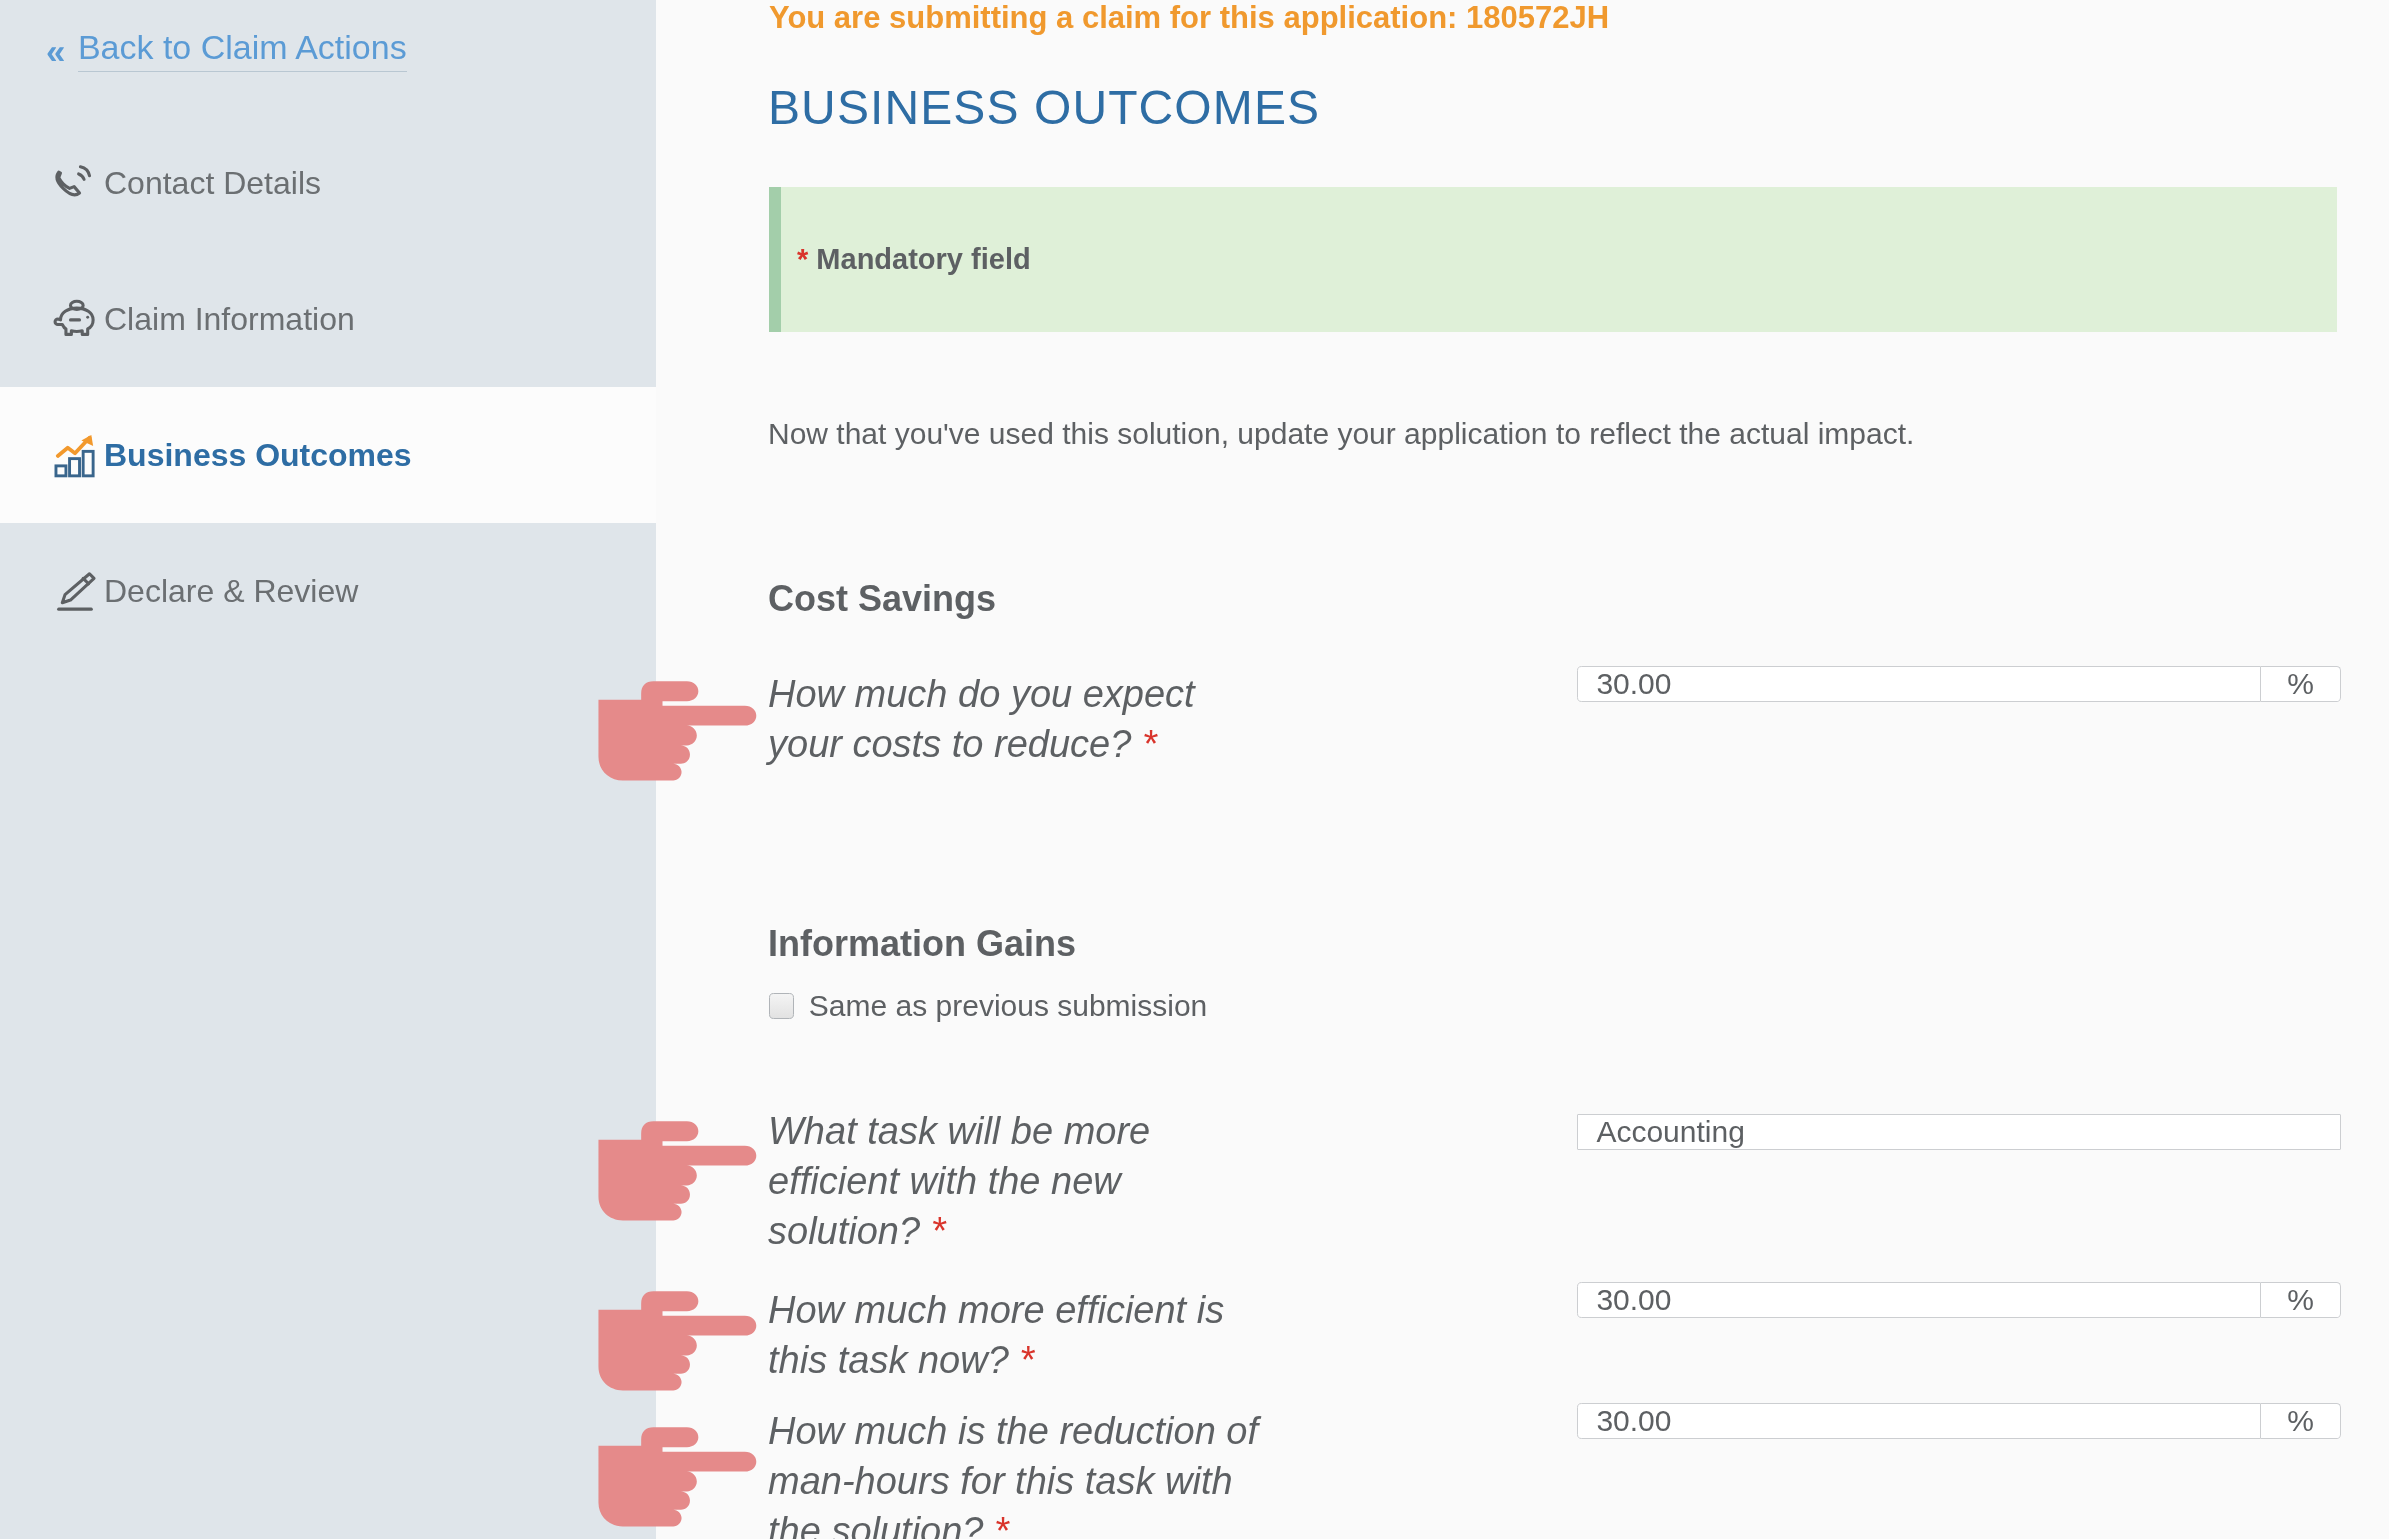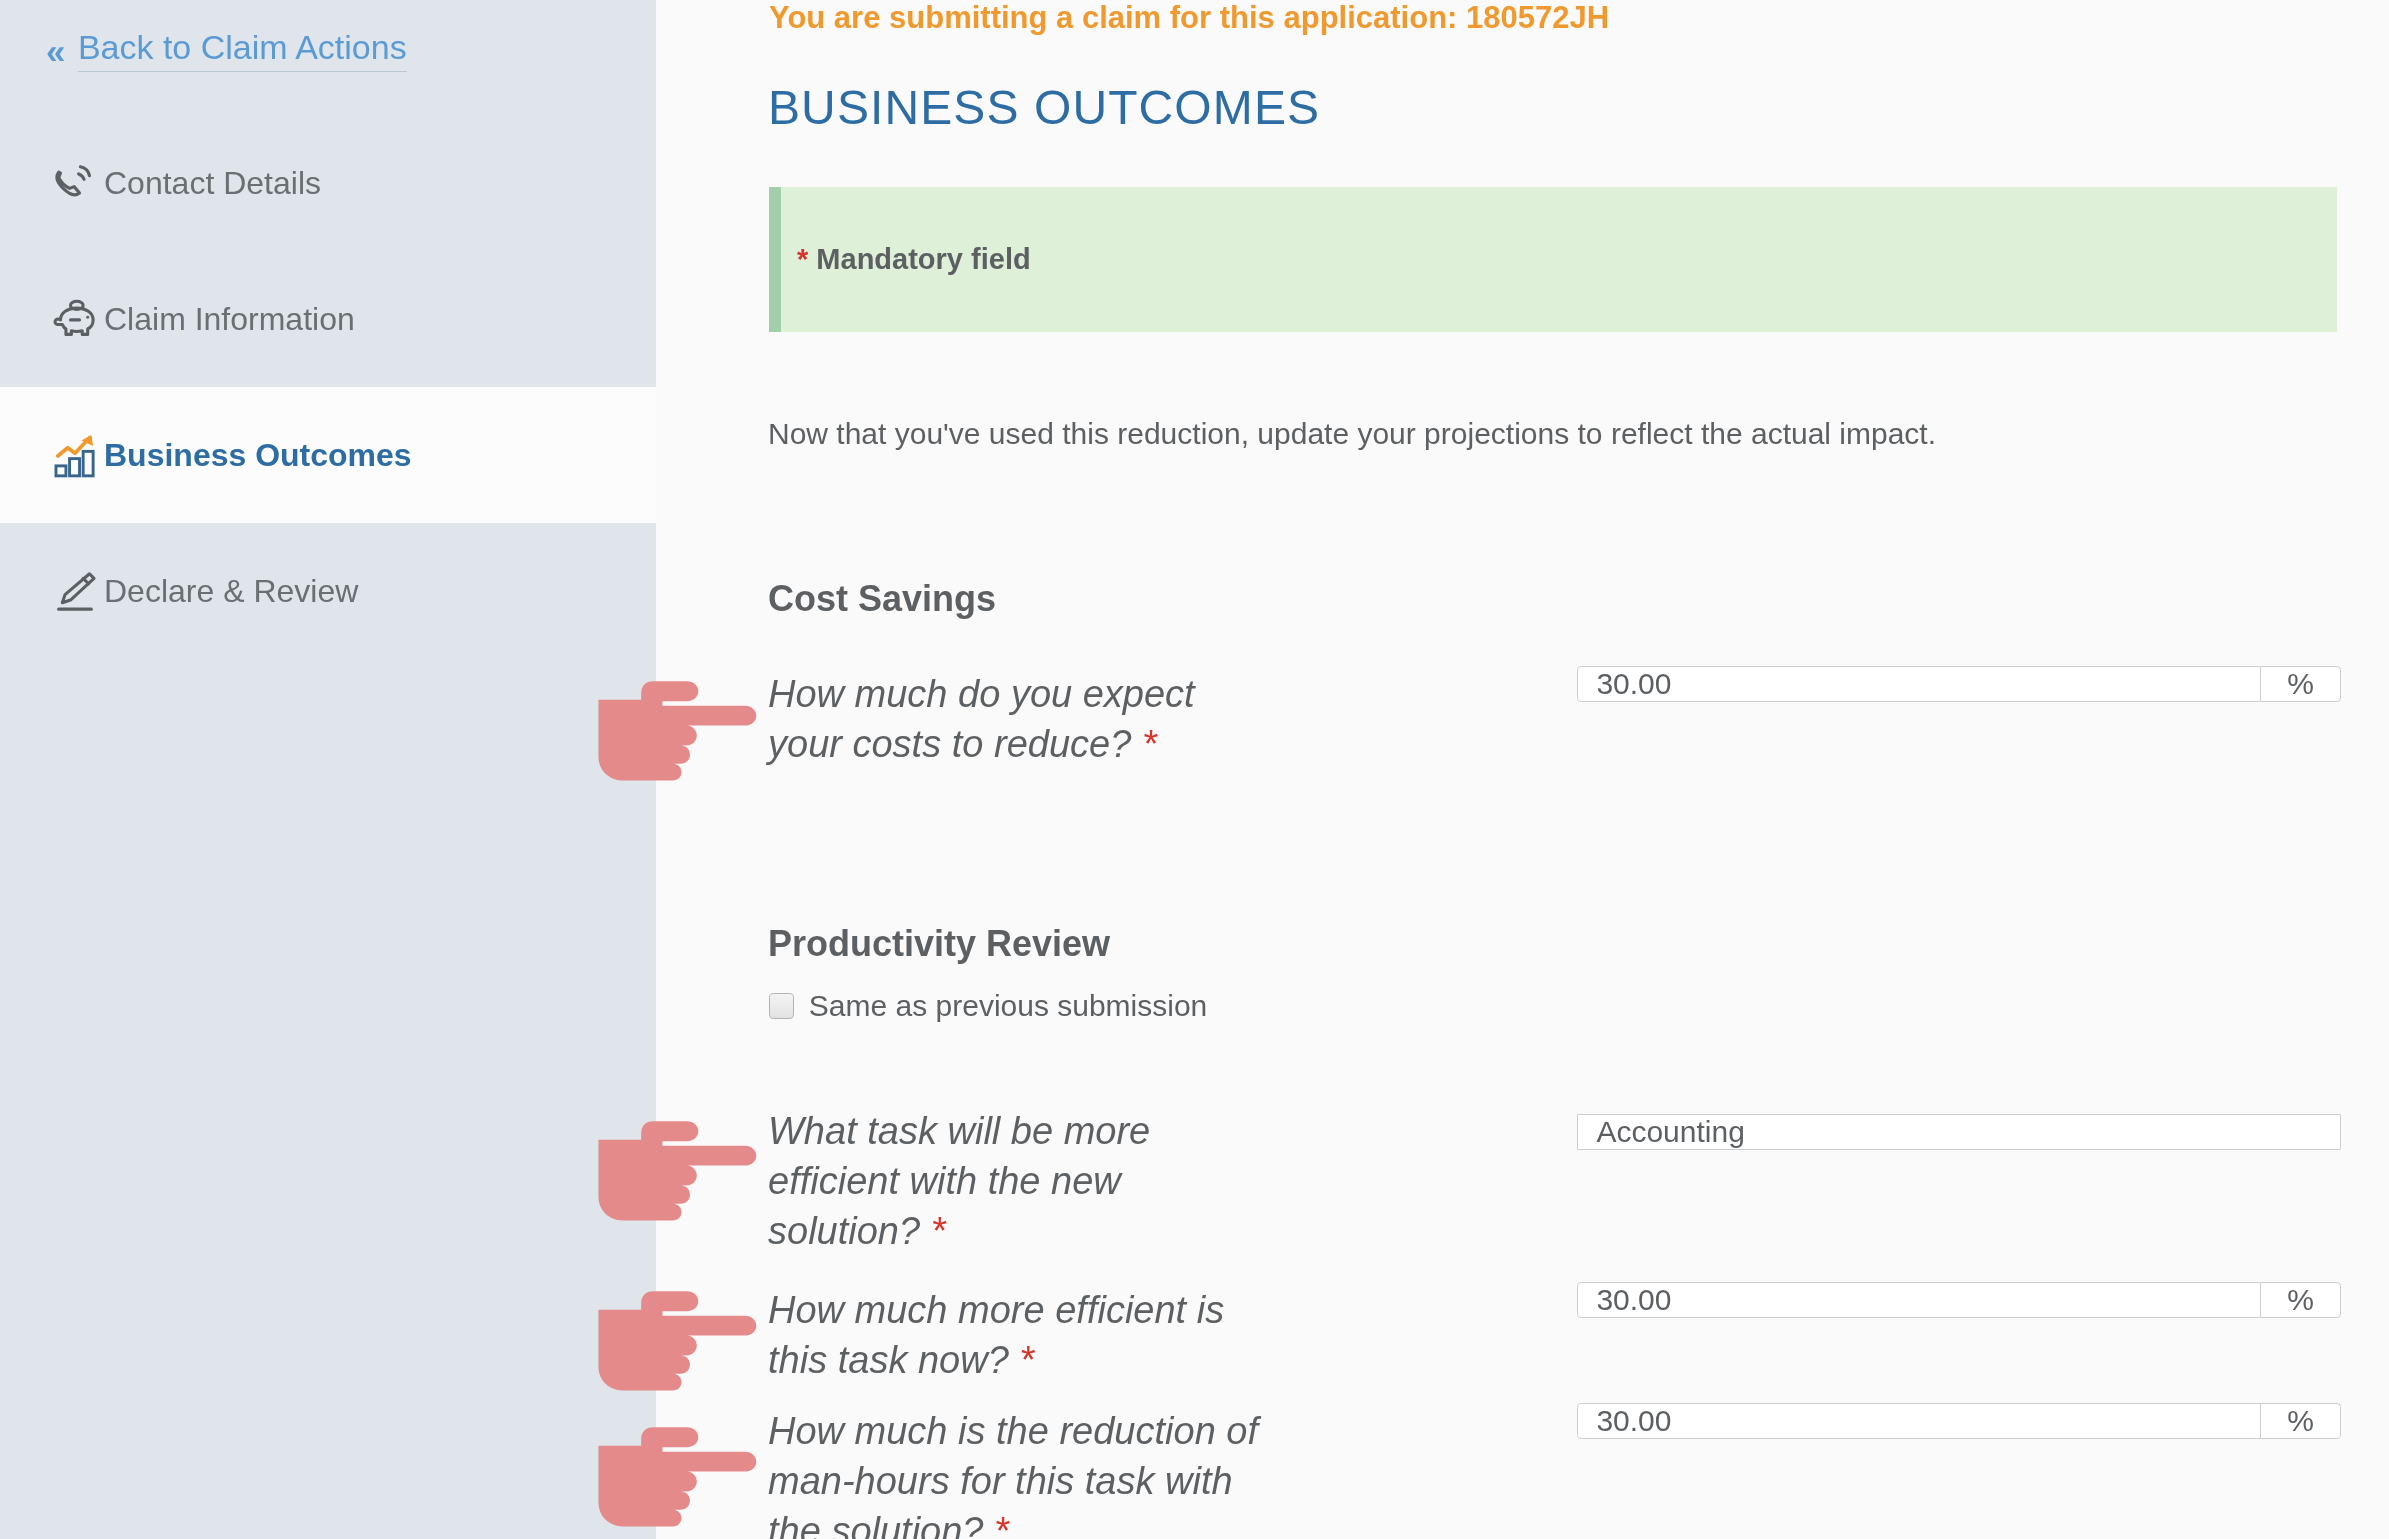--- a/index.html
+++ b/index.html
@@ -294,33 +294,33 @@
   <main id="main">
 
     <div class="app-notice">You are submitting a claim for this application: 180572JH</div>
 
     <h1 class="page-title">BUSINESS OUTCOMES</h1>
 
     <div class="mandatory-banner">
       <span class="m-text"><span class="star">*</span> <span>Mandatory field</span></span>
     </div>
 
-    <p class="intro-text">Now that you've used this reduction, update your projections to reflect the actual impact.</p>
+    <p class="intro-text">Now that you've used this solution, update your application to reflect the actual impact.</p>
 
     <h2 class="section-heading" id="sec-cost">Cost Savings</h2>
 
     <div class="q-row">
       <label class="q-label" style="top:669px;"><span>How much do you expect your costs to reduce?</span> <span class="star">*</span></label>
       <div class="input-group" style="left:921px; top:650px; width:764px;">
         <div class="input-box" style="width:684px;">30.00</div>
         <div class="input-suffix">%</div>
       </div>
     </div>
 
-    <h2 class="section-heading" id="sec-prod">Productivity Review</h2>
+    <h2 class="section-heading" id="sec-prod">Information Gains</h2>
 
     <div class="checkbox-row">
       <span class="cb-box"></span>
       <span class="cb-label">Same as previous submission</span>
     </div>
 
     <div class="q-row">
       <label class="q-label" style="top:1106px; width:474px;"><span>What task will be more efficient with the new solution?</span> <span class="star">*</span></label>
       <div class="input-group" style="left:921px; top:1098px; width:764px;">
         <div class="input-box single" style="width:764px;">Accounting</div>

